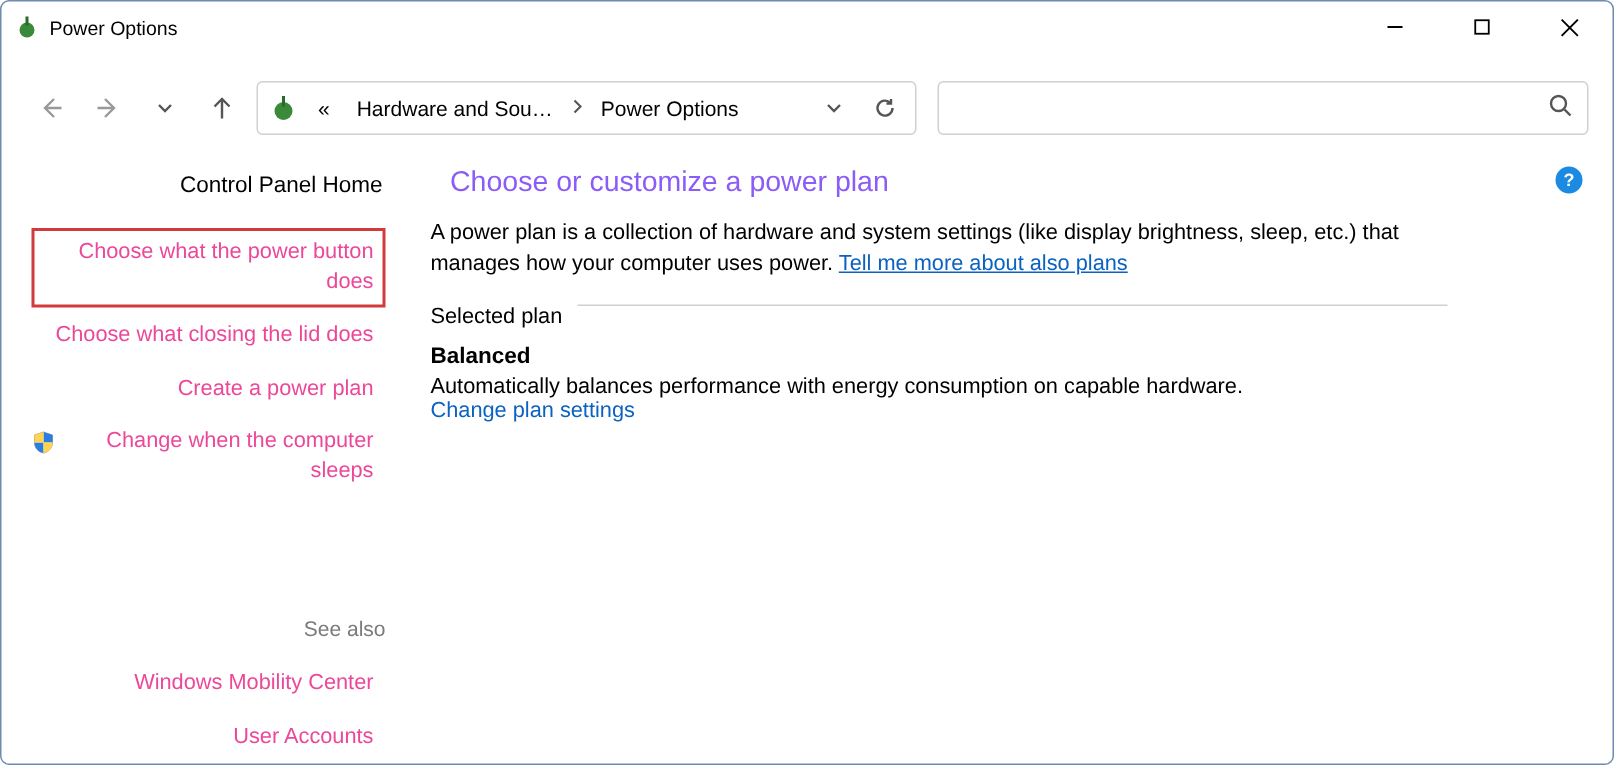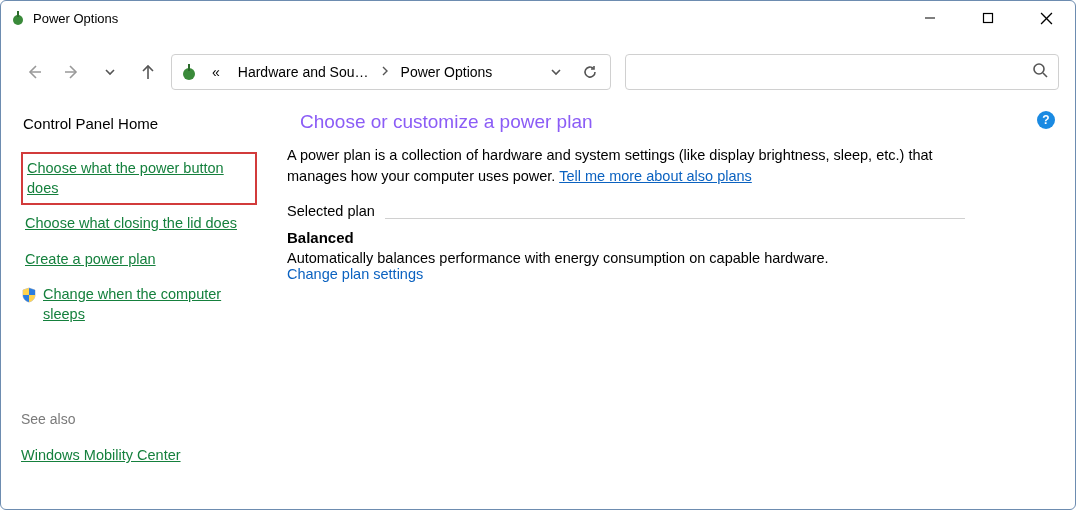--- a/index.html
+++ b/index.html
@@ -24,35 +24,35 @@
     .crumbsep { color: #555; font-size: 11px; }
     .addressbar .spacer { flex: 1; }
     .addrsubbtn { width: 28px; height: 28px; display: flex; align-items: center; justify-content: center; }
     .addrsubbtn svg { stroke: #555; stroke-width: 1.6; fill: none; }
     .searchbox { flex: 1; height: 36px; border: 1px solid #d0d0d0; border-radius: 4px; margin-left: 10px; display: flex; align-items: center; padding: 0 10px; }
     .searchbox .searchicon { margin-left: auto; }
     .searchbox .searchicon svg { stroke: #555; stroke-width: 1.6; fill: none; }
 
     
     .content { display: flex; padding: 18px 20px 0 20px; height: calc(100% - 92px); position: relative; }
-    .sidebar { width: 248px; flex-shrink: 0; padding-right: 12px; }
+    .sidebar { width: 248px; flex-shrink: 0; padding-right: 12px; text-align: right; }
     .sidehead { font-size: 15px; color: #000; margin-bottom: 16px; padding: 4px 2px; }
-    .sidelink { display: block; font-size: 14.5px; color: #15803d; padding: 7px 8px 7px 4px; line-height: 1.35; margin-bottom: 2px; cursor: pointer; text-decoration: underline; }
+    .sidelink { display: block; font-size: 14.5px; color: #ec4899; padding: 7px 8px 7px 4px; line-height: 1.35; margin-bottom: 2px; cursor: pointer; }
     .sidelink.highlighted { border: 2.5px solid #d23b3b; padding: 5px 6px 5px 4px; }
     .sidelink.withicon { display: flex; align-items: flex-start; gap: 6px; padding-left: 0; }
     .sidelink.withicon .sideicon { width: 16px; height: 16px; margin-top: 2px; flex-shrink: 0; }
     .seealso { margin-top: 80px; }
     .seealso-head { font-size: 14px; color: #7a7a7a; margin-bottom: 12px; }
     .seealso .sidelink { padding-left: 0; }
 
     .main { flex: 1; padding-left: 18px; padding-right: 90px; position: relative; }
     .mainhead { font-size: 19px; color: #8b5cf6; margin-bottom: 12px; font-weight: 400; margin-left: 13px; }
     .maindesc { font-size: 14.5px; color: #000; line-height: 1.45; margin-bottom: 16px; }
     .maindesc a { color: #0b62c0; text-decoration: underline; cursor: pointer; }
-    .grouplabel { font-size: 14.5px; color: #000; margin-bottom: 10px; display: flex; align-items: flex-end; }
+    .grouplabel { font-size: 14.5px; color: #000; margin-bottom: 10px; display: flex; align-items: flex-start; }
     .grouplabel .gline { flex: 1; height: 1px; background: #d0d0d0; margin-left: 10px; }
     .planrow { display: flex; align-items: flex-start; flex-direction: column; }
     .planinfo { flex: 1; }
     .planname { font-size: 15px; font-weight: 700; color: #000; margin-bottom: 4px; }
     .plandesc { font-size: 14.5px; color: #000; }
     .planrow .changelink { color: #0b62c0; font-size: 14.5px; cursor: pointer; white-space: nowrap; }
 
     .helpbtn { position: absolute; top: 0; right: 0; width: 18px; height: 18px; border-radius: 50%; background: #1a8ae2; color: #fff; display: flex; align-items: center; justify-content: center; font-size: 12px; font-weight: 600; }
   </style>
 </head>
@@ -161,20 +161,21 @@
           <path d="M8 1 L2 3 V8 H8 Z" fill="#ffd34e"></path>
           <path d="M8 8 H14 V8 C14 12 11 14.5 8 15 Z" fill="#ffd34e"></path>
         </svg>
       </span>
       <span>Change when the computer sleeps</span>
     </div>
 
     <div class="seealso">
       <div class="seealso-head">See also</div>
       <div class="sidelink">Windows Mobility Center</div>
+      <div class="sidelink">User Accounts</div>
     </div>
   </div>
 
   <div class="main">
     <div class="helpbtn">?</div>
     <h1 class="mainhead">Choose or customize a power plan</h1>
     <p class="maindesc">
       <span>A power plan is a collection of hardware and system settings (like display brightness, sleep, etc.) that manages how your computer uses power. </span><a>Tell me more about also plans</a>
     </p>
     <div class="grouplabel">

